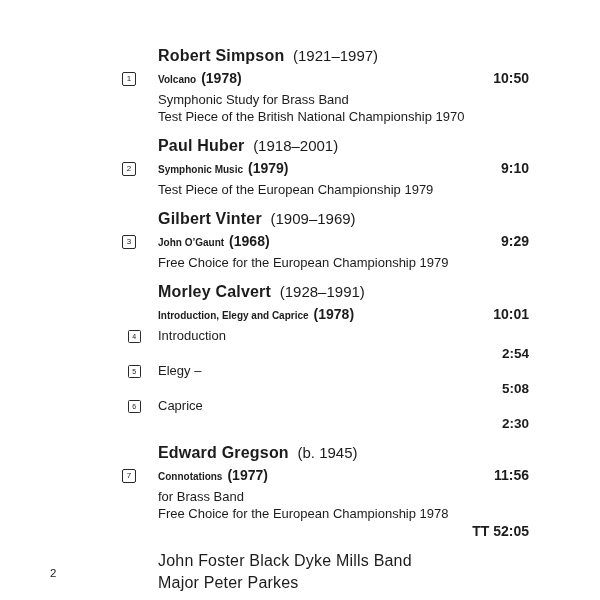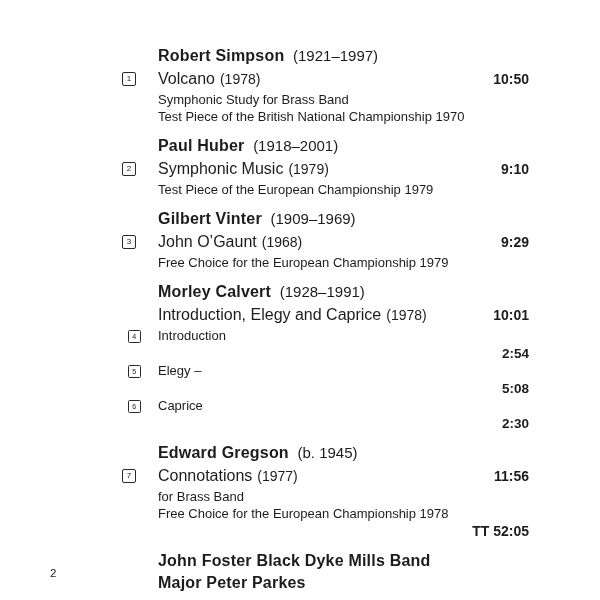--- a/index.html
+++ b/index.html
@@ -36,22 +36,22 @@
     margin-left: 4px;
     letter-spacing: 0;
   }
   .trow {
     position: relative;
     display: flex;
     align-items: baseline;
     line-height: 23px;
     white-space: nowrap;
   }
-  .ttitle { font-weight: 400; font-size: 16px; }
-  .tyear  { font-weight: 400; font-size: 14px; margin-left: 5px; }
+  .ttitle { font-weight: 700; font-size: 10px; }
+  .tyear  { font-weight: 700; font-size: 14px; margin-left: 5px; }
   .ttime  { margin-left: auto; font-weight: 700; font-size: 14px; text-align: right; }
   .tbox {
     position: absolute;
     left: -36px;
     top: 5px;
     width: 12px;
     height: 12px;
     border: 1.2px solid #2a2a2a;
     border-radius: 2px;
     background: #ffffff;
@@ -90,21 +90,21 @@
   .mnum { font-size: 7px; font-weight: 400; line-height: 1; }
   .mtime { margin-left: auto; font-weight: 700; font-size: 13.5px; }
   .ttrow {
     text-align: right;
     font-weight: 700;
     font-size: 14px;
     line-height: 18px;
   }
   .credits {
     margin-top: 10px;
-    font-weight: 700;
+    font-weight: 400;
     font-size: 16px;
     line-height: 22px;
     letter-spacing: 0.2px;
   }
   .pagenum {
     position: absolute;
     left: 50px;
     top: 567px;
     font-size: 11.5px;
     font-weight: 400;

